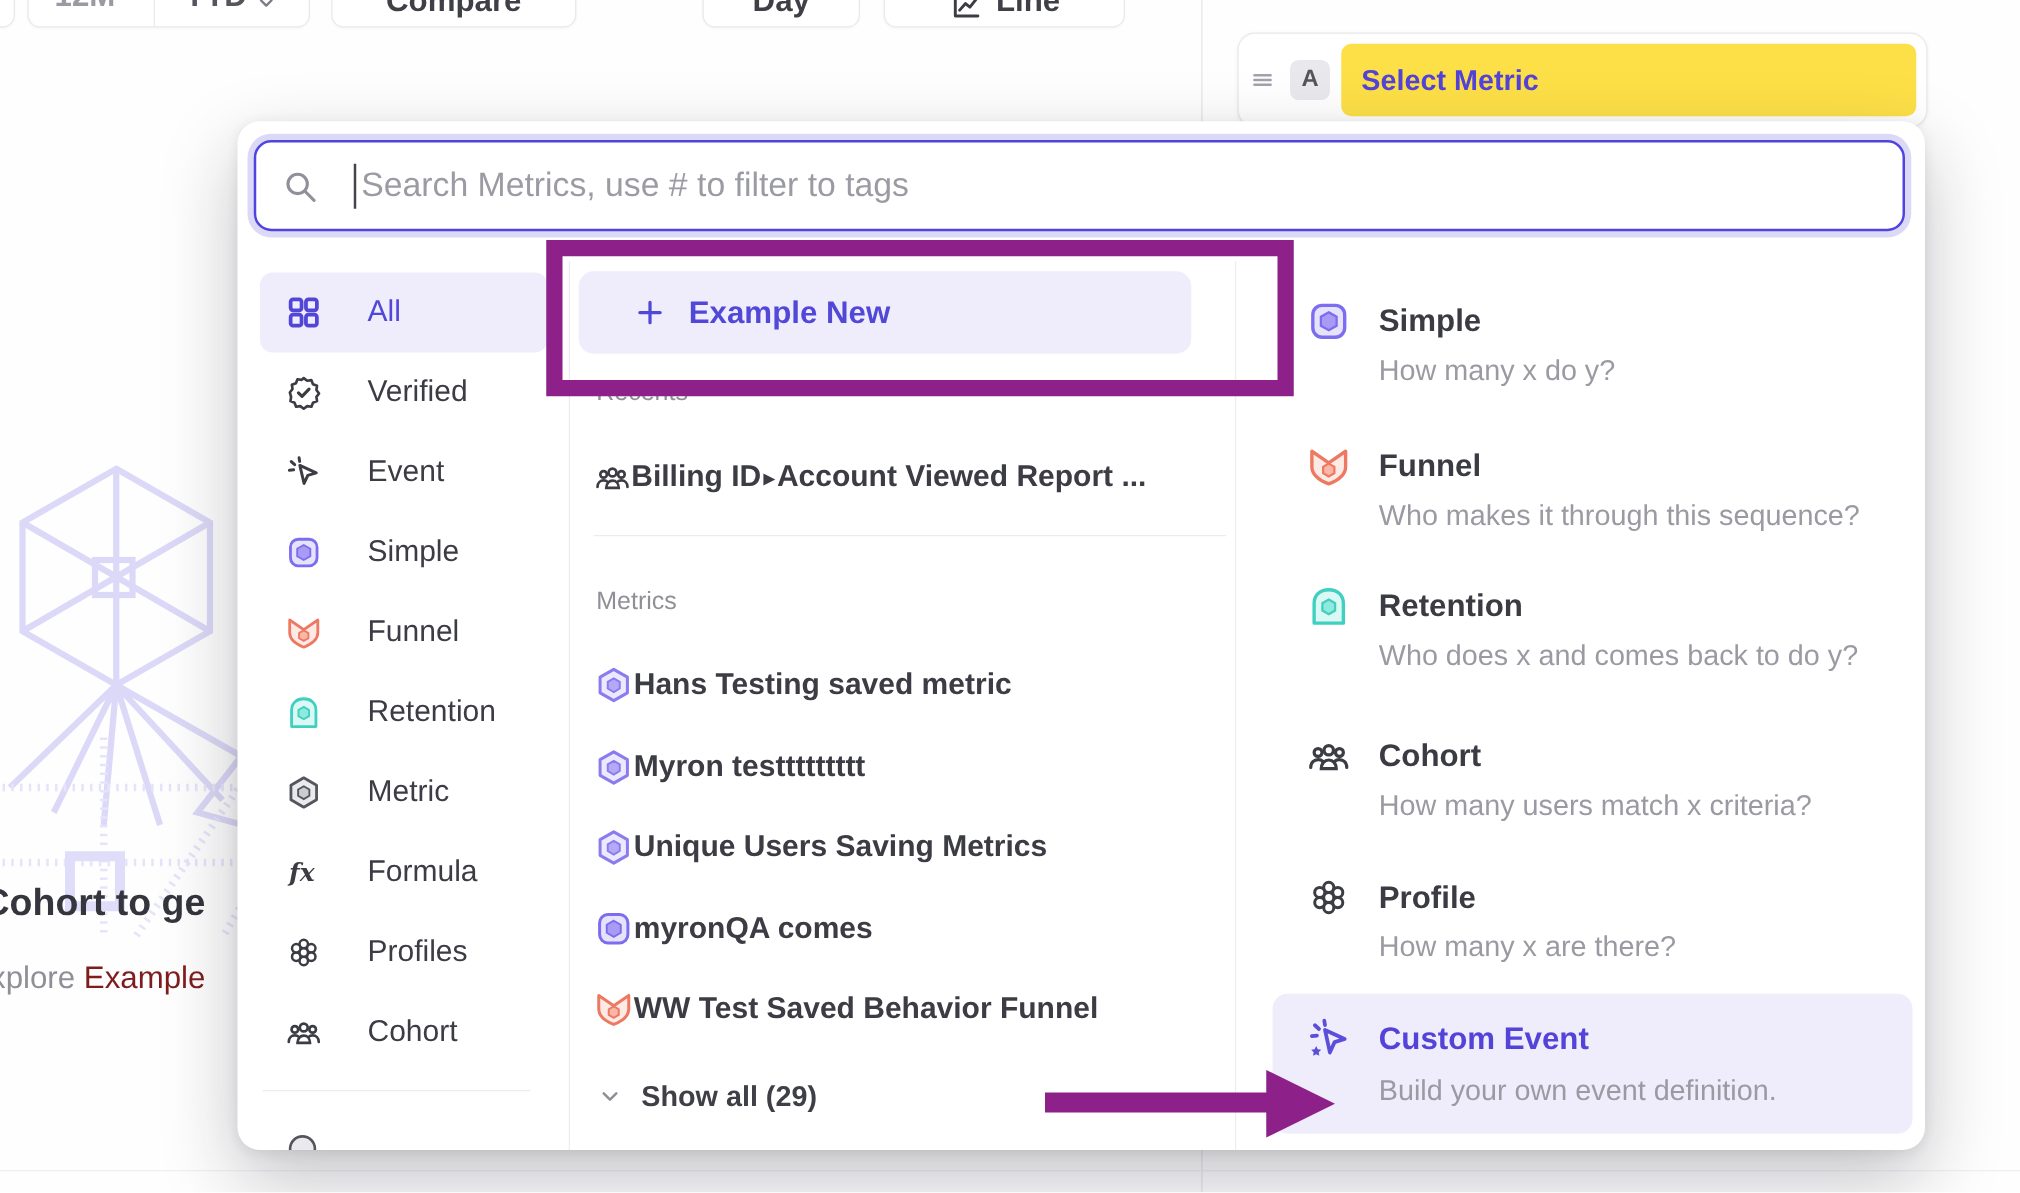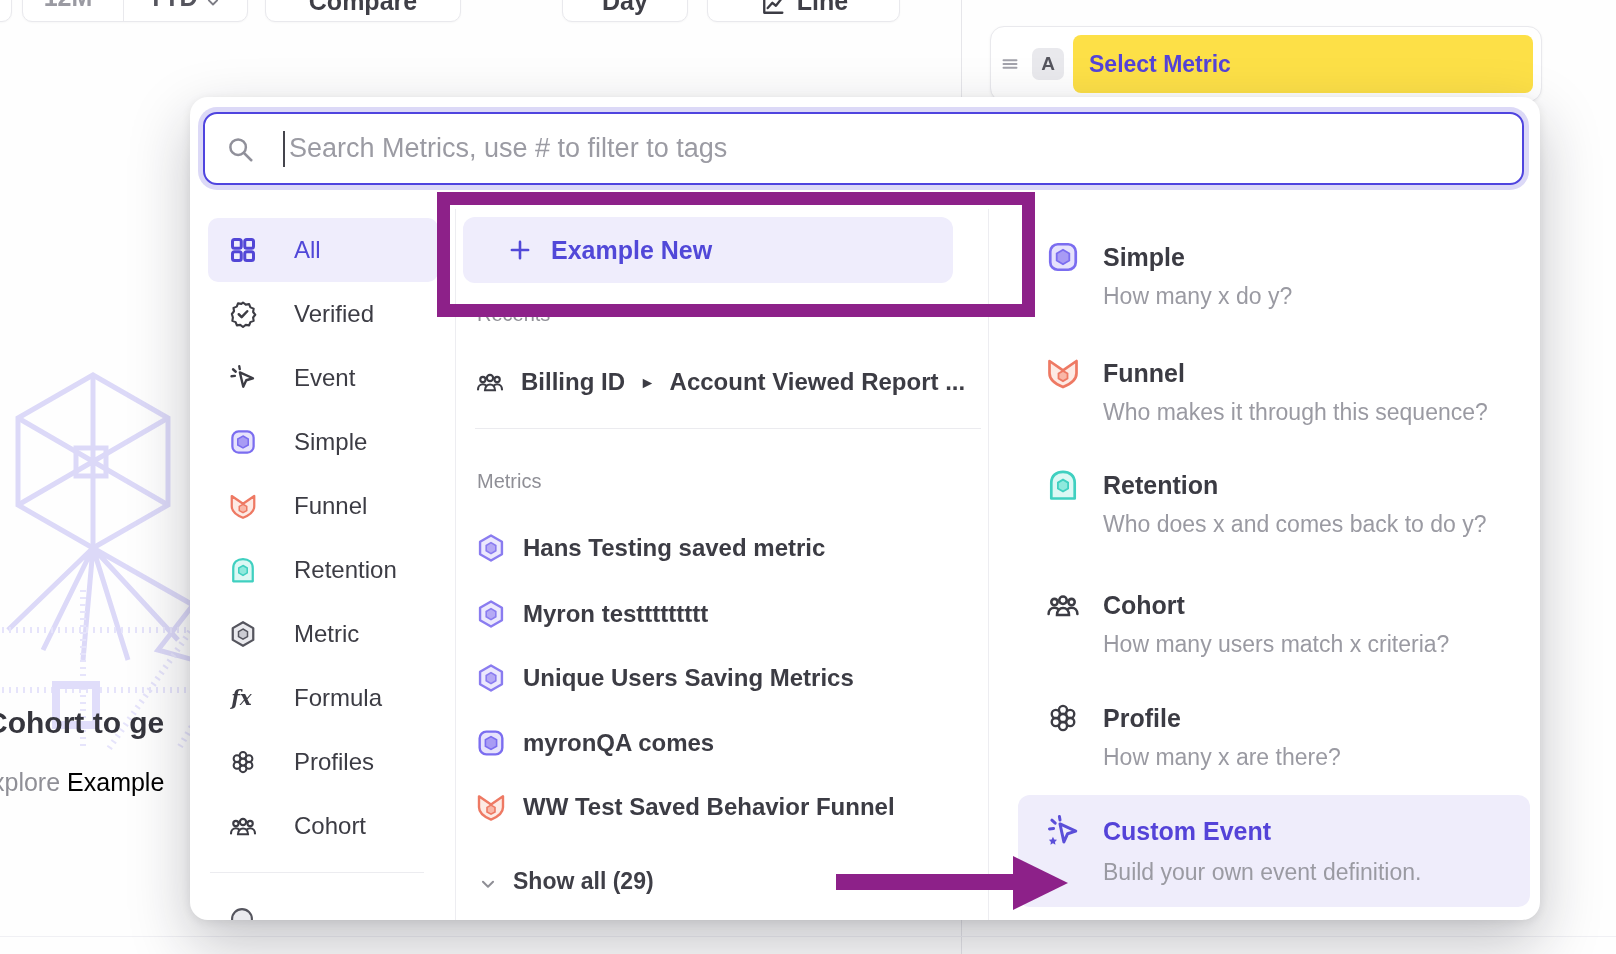--- a/index.html
+++ b/index.html
@@ -22,21 +22,21 @@
   .sm-card{left:990px;top:26px;width:552px;height:76px;background:#fff;border:1.5px solid #e9e9ed;
            border-radius:14px;box-shadow:0 1px 3px rgba(0,0,0,.05);display:flex;align-items:center;
            gap:9px;padding:0 8px 0 6px;box-sizing:border-box;}
   .sm-badge{width:32px;height:32px;background:#e9e9ed;border-radius:7px;display:flex;align-items:center;
             justify-content:center;font-size:19px;font-weight:700;color:#55555e;}
   .sm-pill{flex:1;height:58px;background:#fde047;border-radius:8px;display:flex;align-items:center;
            padding-left:16px;color:#5443d8;font-size:23px;font-weight:700;}
 
   .bg-headline{left:-14px;top:706px;font-size:30px;font-weight:700;color:#35353d;white-space:nowrap;}
   .bg-explore{left:-8px;top:768px;font-size:25px;color:#8f8f96;white-space:nowrap;}
-  .bg-explore .lnk{color:#000000;font-weight:500;}
+  .bg-explore .lnk{color:#7f1d1d;font-weight:500;}
 
   
   .modal{left:190px;top:97px;width:1350px;height:823px;background:#fff;border-radius:18px;
          box-shadow:0 24px 60px rgba(25,25,40,.25),0 2px 10px rgba(0,0,0,.08);overflow:hidden;z-index:5;}
   .search{left:13px;top:15px;width:1321px;height:73px;border:2px solid #4f44df;border-radius:14px;
           box-shadow:0 0 0 5px #dcd9f7;box-sizing:border-box;display:flex;align-items:center;
           padding-left:20px;background:#fff;}
   .search .caret{width:2px;height:36px;background:#44444c;margin-left:28px;}
   .search .ph{margin-left:4px;font-size:27px;color:#9b9ba3;}
 
@@ -45,24 +45,24 @@
   .side{left:18px;top:121px;width:230px;}
   .side-item{height:64px;display:flex;align-items:center;gap:36px;padding-left:20px;box-sizing:border-box;
              border-radius:10px;font-size:24px;font-weight:500;color:#3c3c44;}
   .side-item.sel{background:#efedfc;color:#5148d8;}
   .side-hr{height:1px;background:#ececf0;margin:14px 0 14px 2px;width:214px;}
 
   .mid-label{font-size:20px;font-weight:500;color:#8f8f96;}
   .create-btn{left:273px;top:120px;width:490px;height:66px;background:#efedfc;border-radius:12px;
               display:flex;align-items:center;padding-left:44px;gap:18px;box-sizing:border-box;
               color:#5148d8;font-size:25px;font-weight:600;}
-  .mid-row{left:285px;height:40px;display:flex;align-items:center;gap:16px;font-size:24px;font-weight:600;color:#3c3c44;white-space:nowrap;}
+  .mid-row{left:285px;height:40px;display:flex;align-items:center;font-size:24px;font-weight:600;color:#3c3c44;white-space:nowrap;}
   .mid-hr{left:285px;width:506px;height:1px;background:#ebebef;}
   .tri{font-size:17px;color:#3c3c44;margin:0 2px;}
-  .showall{left:287px;top:762px;height:36px;display:flex;align-items:flex-end;gap:14px;
+  .showall{left:287px;top:762px;height:36px;display:flex;align-items:center;gap:14px;
            font-size:23px;font-weight:600;color:#3f3f47;}
 
   .type-item{left:855px;width:470px;}
   .type-head{display:flex;align-items:center;gap:22px;}
   .type-title{font-size:25px;font-weight:700;color:#3b3b43;white-space:nowrap;}
   .type-desc{margin:8px 0 0 58px;font-size:23px;color:#9a9aa2;white-space:nowrap;}
   .custom-block{left:828px;top:698px;width:512px;height:112px;background:#efedfb;border-radius:12px;}
   .custom-block .type-item{left:27px;top:18px;}
   .custom-block .type-title{color:#5443d8;}
 

